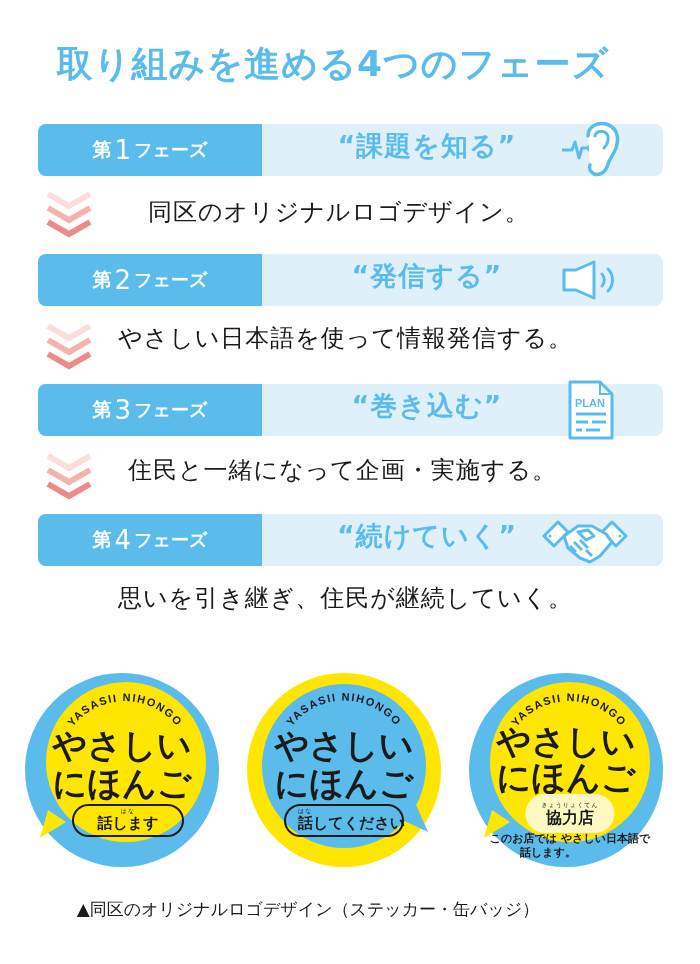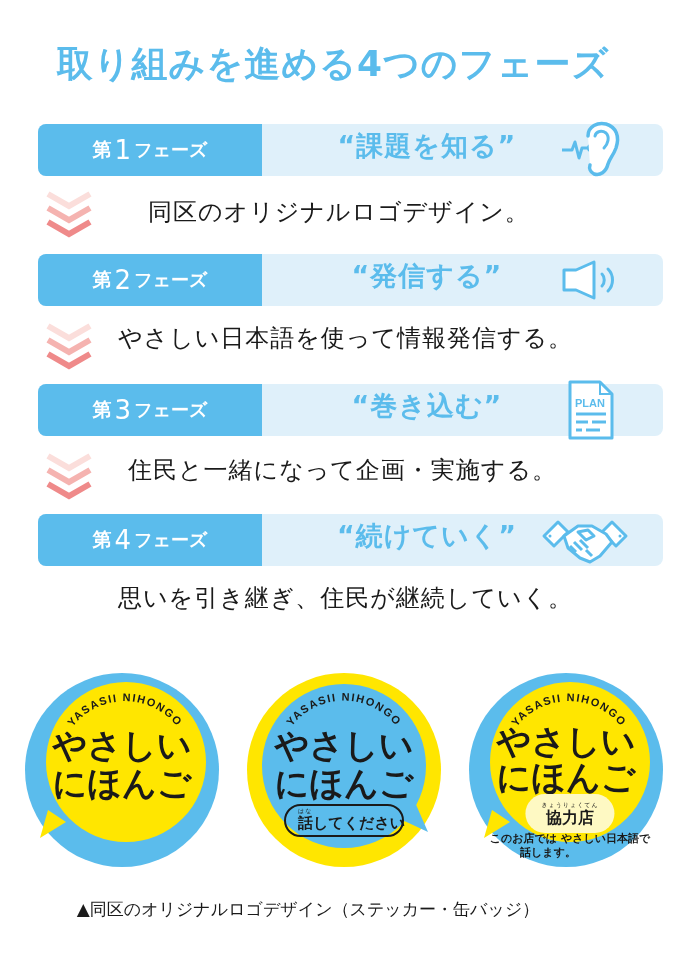--- a/index.html
+++ b/index.html
@@ -163,20 +163,24 @@
     <defs>
         <path id="arc1" d="M42 72 A66 66 0 0 1 164 72"></path>
       </defs>
     <text font-family="Liberation Sans, sans-serif" font-size="11" font-weight="bold" fill="#1a1a1a" letter-spacing="1.5">
       <textPath href="#arc1" startOffset="50%" text-anchor="middle">YASASII NIHONGO</textPath>
     </text>
   </svg>
   <div class="badge-content">
     <div class="badge-main" style="top:56px;">やさしい</div>
     <div class="badge-main" style="top:94px;">にほんご</div>
+    <div class="badge-pill" style="top:134px; width:112px; margin-left:6px;">
+      <span class="ruby-small">はな</span>
+      <span>話します</span>
+    </div>
   </div>
 </div>
 
 <div class="badge" style="left:244px;">
   <svg width="200" height="200" viewBox="0 0 200 200">
     <circle cx="100" cy="100" r="97" fill="#ffe600"></circle>
     <path d="M170 130 L184 162 L154 148 Z" fill="#5bbcec"></path>
     <circle cx="100" cy="96" r="82" fill="#5bbcec"></circle>
     <defs>
         <path id="arc2" d="M38 74 A66 66 0 0 1 162 74"></path>

